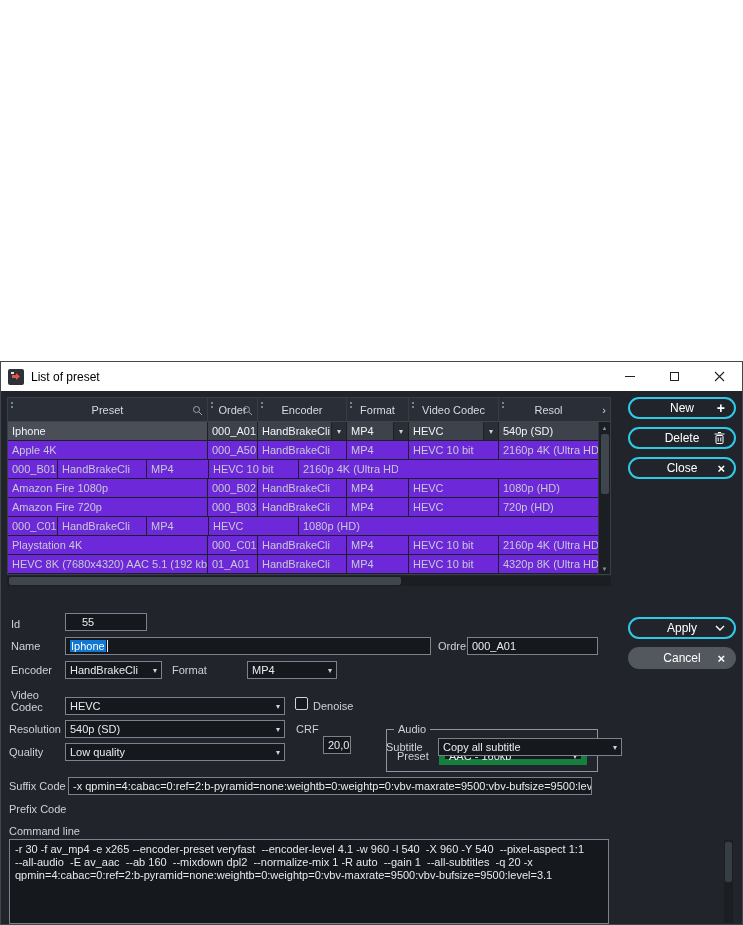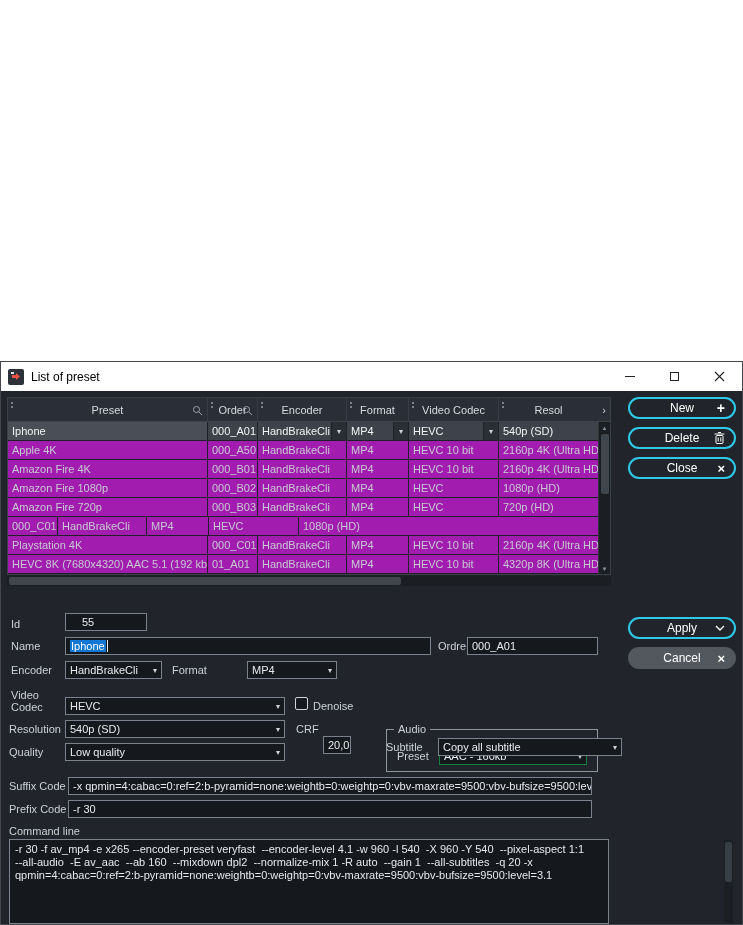--- a/index.html
+++ b/index.html
@@ -24,21 +24,21 @@
   .hcell { position:relative; display:flex; align-items:center; justify-content:center;
            font-size:11px; color:#d6dae0; border-right:1px solid #383d45; }
   .w-preset{width:200px}.w-order{width:50px}.w-encoder{width:89px}.w-format{width:62px}.w-vcodec{width:90px}
   .w-res{width:99px;border-right:none}
   .sortmark { position:absolute; left:3px; top:4px; width:2px; height:2px; background:#7a828c;
               box-shadow:0 4px 0 #7a828c; }
   .mag { position:absolute; right:4px; top:7px; }
   .more-col { width:12px; display:flex; align-items:center; justify-content:center;
               color:#cfd4da; font-size:11px; }
   .gbody { }
-  .grow { display:flex; height:19px; border-bottom:1px solid #1d2127; background:#a21caf; }
+  .grow { display:flex; height:19px; border-bottom:1px solid #1d2127; background:#6d28d9; }
   .gcell { font-size:11px; color:#c6cbd1; display:flex; align-items:center; padding:0 4px;
            border-right:1px solid #1d2127; white-space:nowrap; overflow:hidden; }
   .c-preset{width:200px}.c-order{width:50px}.c-encoder{width:89px}.c-format{width:62px}.c-vcodec{width:90px}
   .c-res{width:99px;border-right:none}
   .grow.sel { background:#3e434b; }
   .grow.sel .gcell { color:#f2f4f6; }
   .grow.sel .c-preset { background:#4a4f57; }
   .combo { padding-right:0; justify-content:space-between; }
   .dd-btn { width:15px; align-self:stretch; display:flex; align-items:center; justify-content:center;
             background:#2a2e35; border-left:1px solid #1d2127; color:#cfd3d8; font-size:8px; }
@@ -94,21 +94,21 @@
 
   .chk { position:absolute; left:294px; top:335px; width:13px; height:13px;
          border:1px solid #cfd3d8; border-radius:2px; background:#15181d; }
 
   .group { position:absolute; left:385px; top:323px; width:212px; height:43px;
            border:1px solid #8f959e;margin-top:44px; }
   .group-label { position:absolute; top:-7px; left:7px; background:#21252b; padding:0 4px;
                  font-size:11px; color:#ccd1d7; }
   .grp-preset-label { position:absolute; left:10px; top:20px; font-size:11px; color:#ccd1d7; }
   .grp-preset-dd { position:absolute; left:52px; top:17px; width:148px; height:18px;
-                   background:#15181d; border:1px solid #15803d; color:#e8ebee; font-size:11px;
+                   background:#15181d; border:6px solid #15803d; color:#e8ebee; font-size:11px;
                    padding:0 4px; display:flex; align-items:center; }
 
   .cmd { position:absolute; left:8px; top:477px; width:600px; height:85px; background:#15181d;
          border:1px solid #7b828c; color:#e6e9ec; font-size:11px; line-height:13px;
          padding:3px 16px 3px 5px; overflow:hidden; white-space:pre-wrap; word-break:break-word; }
   .cmd-scroll { position:absolute; right:9px; top:478px; width:9px; height:83px; background:#1b1f24; }
   .cmd-thumb { position:absolute; left:1px; top:2px; width:7px; height:40px; background:#383e46; border-radius:2px; }
 </style>
 </head>
 <body>
@@ -197,21 +197,20 @@
 
         <div class="grow">
           <div class="gcell c-preset">Apple 4K</div>
           <div class="gcell c-order">000_A50</div>
           <div class="gcell c-encoder">HandBrakeCli</div>
           <div class="gcell c-format">MP4</div>
           <div class="gcell c-vcodec">HEVC 10 bit</div>
           <div class="gcell c-res">2160p 4K (Ultra HD) I</div>
         </div>
         <div class="grow">
-          <div class="gcell c-preset">Amazon Fire 4K</div>
           <div class="gcell c-order">000_B01</div>
           <div class="gcell c-encoder">HandBrakeCli</div>
           <div class="gcell c-format">MP4</div>
           <div class="gcell c-vcodec">HEVC 10 bit</div>
           <div class="gcell c-res">2160p 4K (Ultra HD) I</div>
         </div>
         <div class="grow">
           <div class="gcell c-preset">Amazon Fire 1080p</div>
           <div class="gcell c-order">000_B02</div>
           <div class="gcell c-encoder">HandBrakeCli</div>
@@ -366,23 +365,20 @@
       <span>Copy all subtitle</span>
       <span class="arr">▾</span>
     </div>
 
     <span class="flabel lbl-suffix">Suffix Code</span>
     <div class="tinput in-suffix">
         <span>-x qpmin=4:cabac=0:ref=2:b-pyramid=none:weightb=0:weightp=0:vbv-maxrate=9500:vbv-bufsize=9500:level=3.1</span>
       </div>
 
     <span class="flabel lbl-prefix">Prefix Code</span>
-    <div class="tinput in-prefix">
-        <span>-r 30</span>
-      </div>
 
     <span class="flabel lbl-command">Command line</span>
     <div class="cmd">-r 30 -f av_mp4 -e x265 --encoder-preset veryfast  --encoder-level 4.1 -w 960 -l 540  -X 960 -Y 540  --pixel-aspect 1:1  --all-audio  -E av_aac  --ab 160  --mixdown dpl2  --normalize-mix 1 -R auto  --gain 1  --all-subtitles  -q 20 -x qpmin=4:cabac=0:ref=2:b-pyramid=none:weightb=0:weightp=0:vbv-maxrate=9500:vbv-bufsize=9500:level=3.1</div>
     <div class="cmd-scroll">
       <span class="cmd-thumb"></span>
     </div>
 
   </div>
 </div>
 

